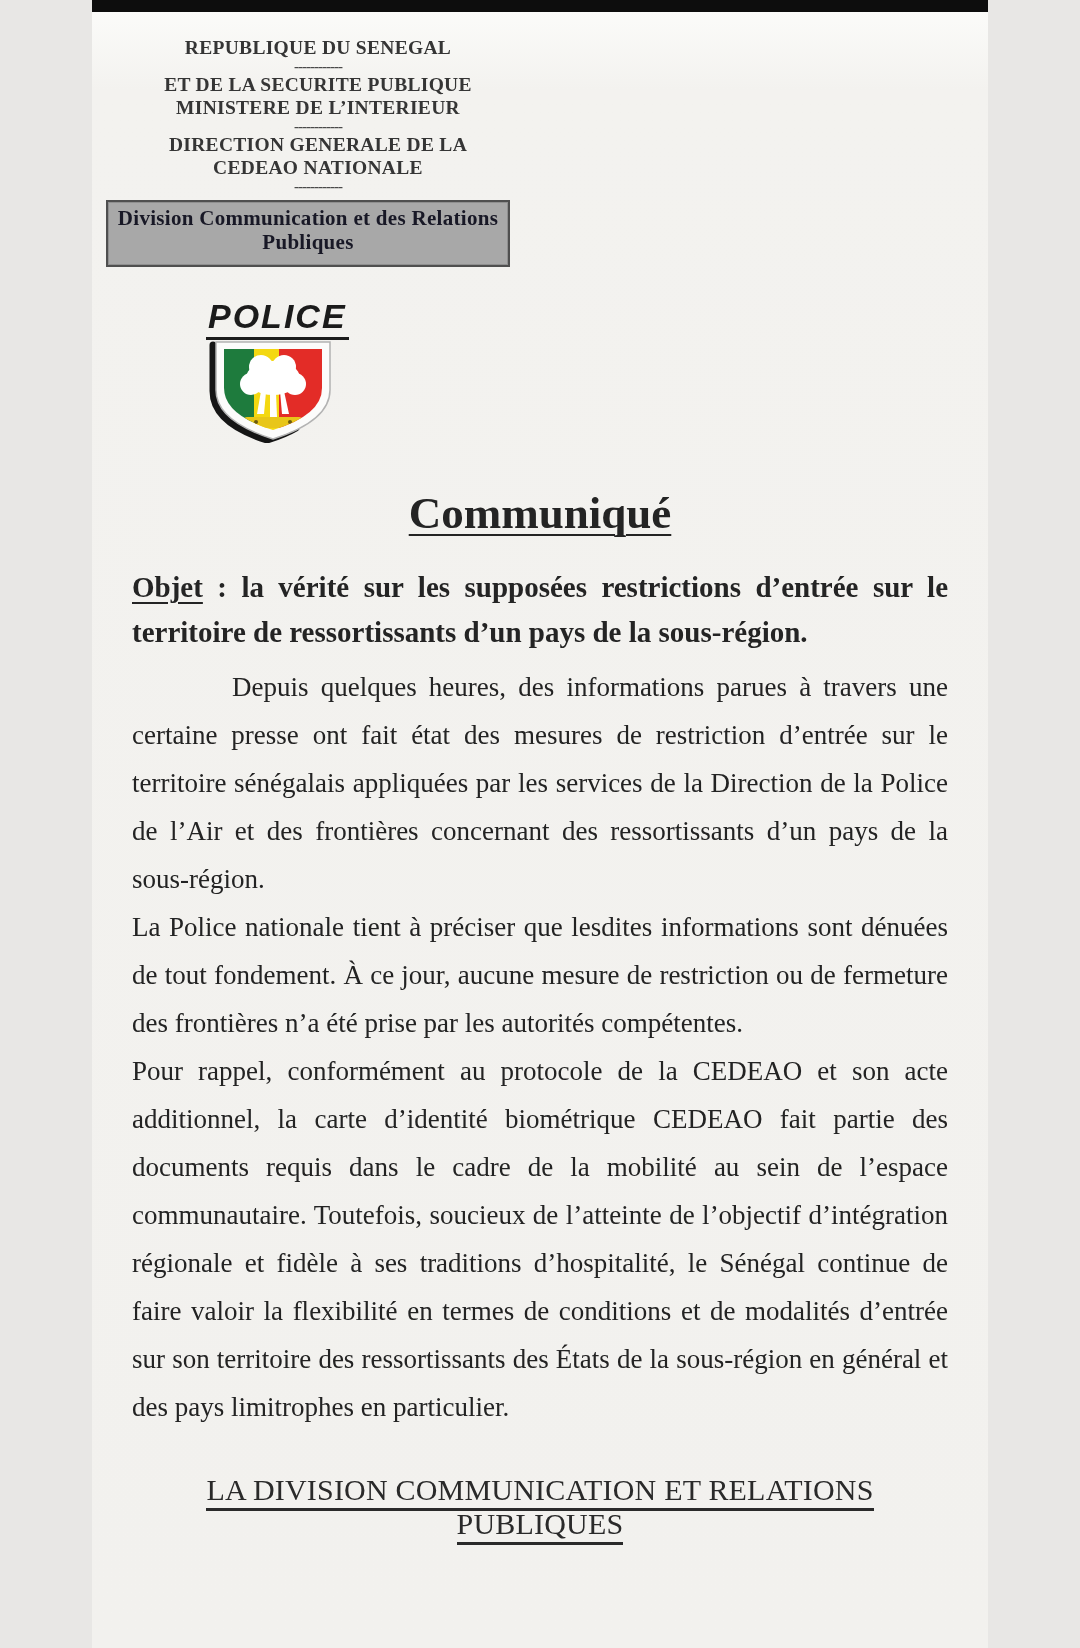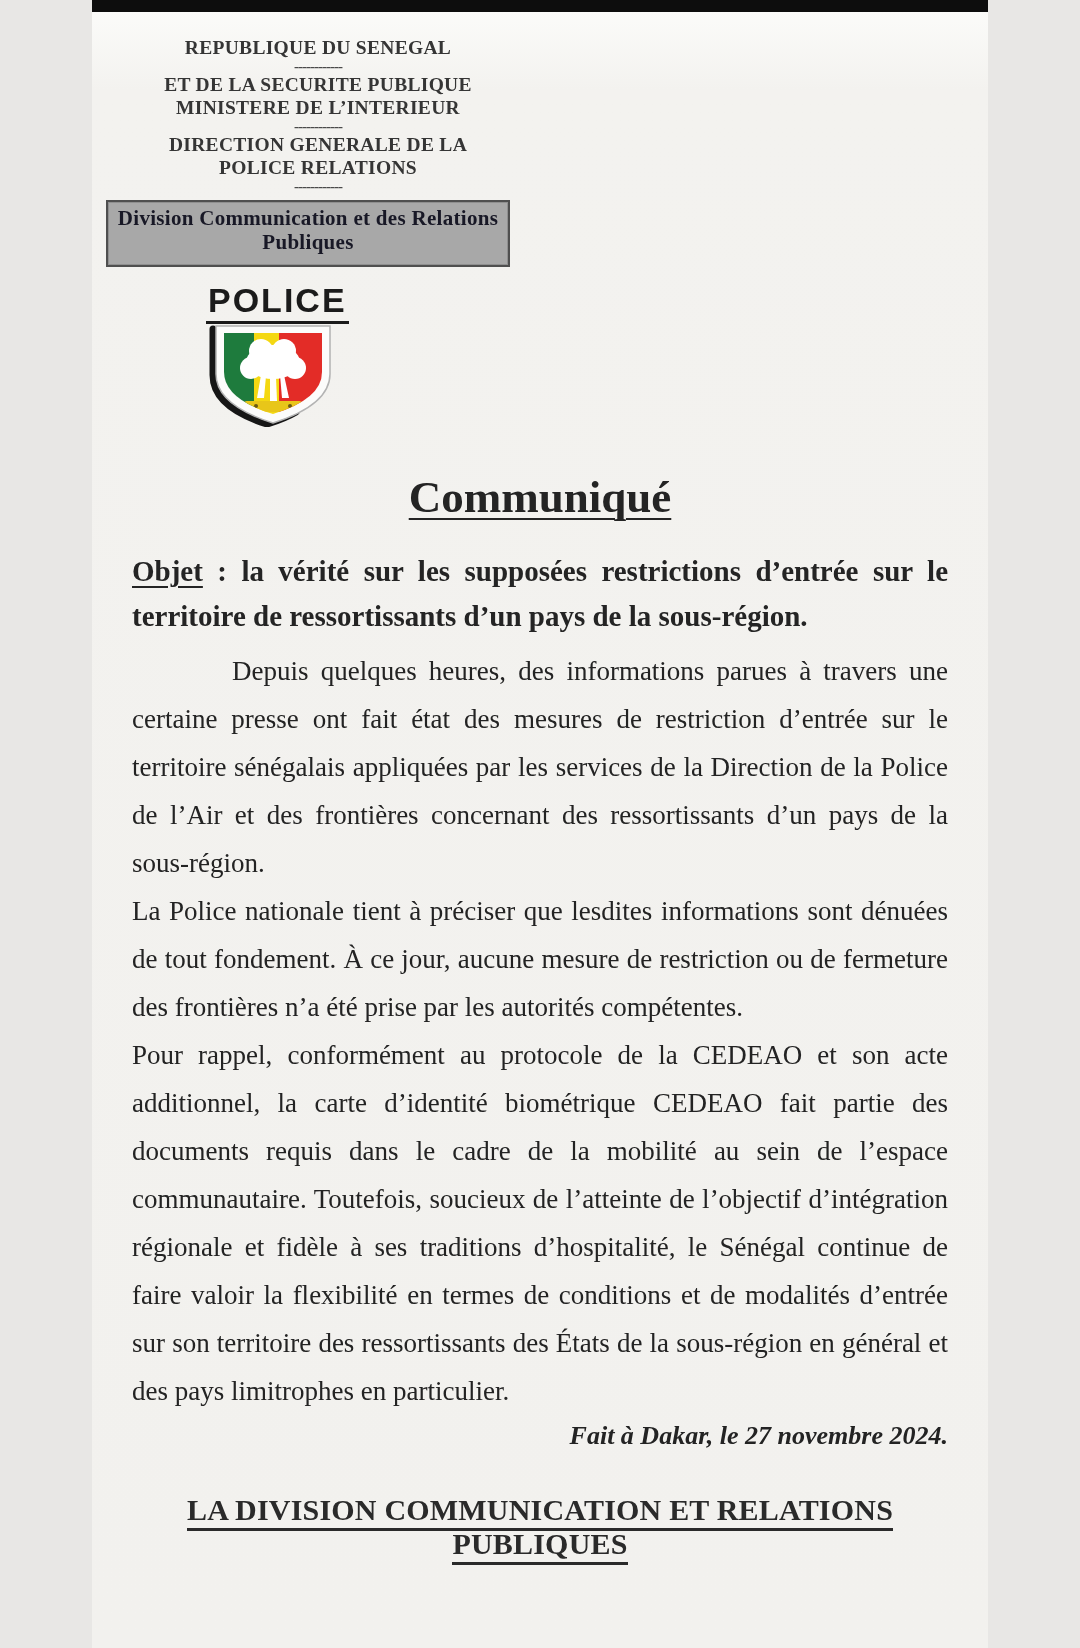--- a/index.html
+++ b/index.html
@@ -48,22 +48,23 @@
     padding: 4px 8px 11px 8px;
     text-align: center;
     font-weight: bold;
     font-size: 21px;
     line-height: 24px;
     color: #181826;
     box-shadow: 0 0 0 1px #8f8f8f inset;
   }
   
   .logo {
-    margin: 14px 0 0 70px;
+    margin: 30px 0 0 70px;
     width: 150px;
+    font-style: italic;
   }
   .logo-word {
     display: inline-block;
     font-family: "Liberation Sans", sans-serif;
     font-weight: bold;
     font-size: 34px;
     letter-spacing: 2px;
     color: #1b1b1b;
     border-bottom: 3px solid #1b1b1b;
     padding: 0 2px 1px 2px;
@@ -110,21 +111,21 @@
     text-align: right;
     font-size: 26px;
     font-weight: bold;
     font-style: italic;
     color: #232323;
   }
   .signature {
     margin-top: 42px;
     text-align: center;
     font-size: 30px;
-    font-weight: bold;
+    font-weight: normal;
     letter-spacing: 0.2px;
     color: #2a2a2a;
   }
   .signature span {
     border-bottom: 3px solid #2a2a2a;
     padding-bottom: 2px;
   }
 </style>
 </head>
 <body>
@@ -134,21 +135,21 @@
 
   <div class="page">
 
     <div class="letterhead">
       <div>REPUBLIQUE DU SENEGAL</div>
       <div class="sep">------------</div>
       <div>ET DE LA SECURITE PUBLIQUE</div>
       <div>MINISTERE DE L’INTERIEUR</div>
       <div class="sep">------------</div>
       <div>DIRECTION GENERALE DE LA</div>
-      <div>POLICE RELATIONS</div>
+      <div>CEDEAO NATIONALE</div>
       <div class="sep">------------</div>
       <div class="division-banner">Division Communication et des Relations Publiques</div>
     </div>
 
     <div class="logo">
       <span class="logo-word">POLICE</span>
       <svg class="logo-shield" width="138" height="102" viewBox="0 0 138 102">
 
         <path d="M9 4 V50 Q9 82 63 99 Q80 94 92 87" fill="none" stroke="#161616" stroke-width="7" stroke-linecap="round"></path>
 
@@ -185,20 +186,19 @@
     <div class="subject">
       <span class="subject-label">Objet</span><span> : la vérité sur les supposées restrictions d’entrée sur le territoire de ressortissants d’un pays de la sous-région.</span>
     </div>
 
     <div class="body-text">
       <p class="indent-first">Depuis quelques heures, des informations parues à travers une certaine presse ont fait état des mesures de restriction d’entrée sur le territoire sénégalais appliquées par les services de la Direction de la Police de l’Air et des frontières concernant des ressortissants d’un pays de la sous-région.</p>
       <p>La Police nationale tient à préciser que lesdites informations sont dénuées de tout fondement. À ce jour, aucune mesure de restriction ou de fermeture des frontières n’a été prise par les autorités compétentes.</p>
       <p>Pour rappel, conformément au protocole de la CEDEAO et son acte additionnel, la carte d’identité biométrique CEDEAO fait partie des documents requis dans le cadre de la mobilité au sein de l’espace communautaire. Toutefois, soucieux de l’atteinte de l’objectif d’intégration régionale et fidèle à ses traditions d’hospitalité, le Sénégal continue de faire valoir la flexibilité en termes de conditions et de modalités d’entrée sur son territoire des ressortissants des États de la sous-région en général et des pays limitrophes en particulier.</p>
     </div>
 
-    <div class="dateline">Fait à Dakar, le 27 novembre 2024.</div>
 
     <div class="signature">
       <span>LA DIVISION COMMUNICATION ET RELATIONS PUBLIQUES</span>
     </div>
 
   </div>
 </div>
 
 </body></html>

